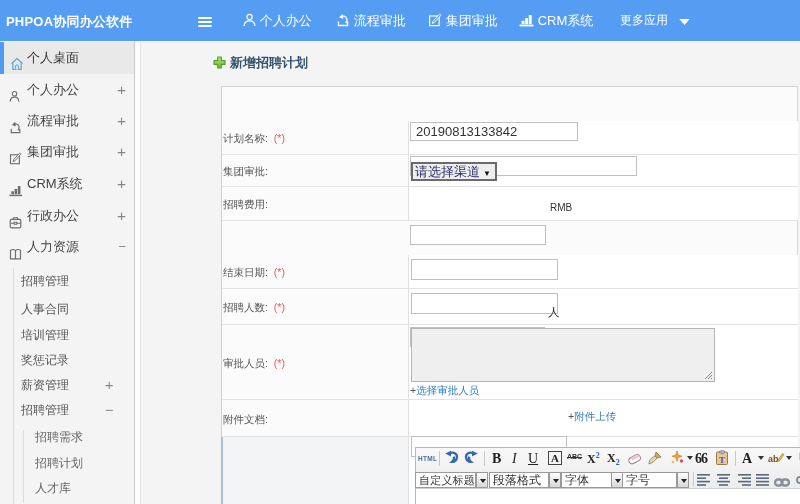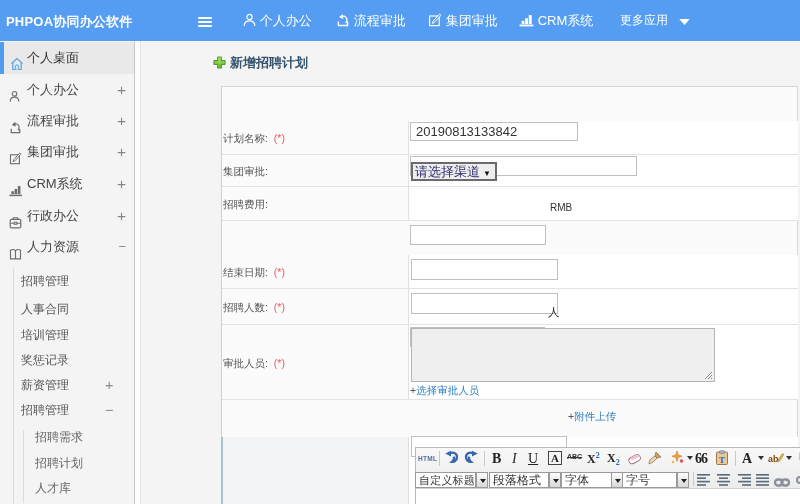--- a/index.html
+++ b/index.html
@@ -233,20 +233,24 @@
       <div class="vcol"></div>
       <div class="lbl" style="top:10.5px;">结束日期: <em>(*)</em></div>
     </div>
   <div class="row" style="top:202px; height:36px;">
       <div class="vcol"></div>
       <div class="lbl" style="top:12px;">招聘人数: <em>(*)</em></div>
     </div>
   <div class="row" style="top:238px; height:75px;">
       <div class="vcol"></div>
       <div class="lbl" style="top:32px;">审批人员: <em>(*)</em></div>
+    </div>
+  <div class="row" style="top:313px; height:37px;">
+      <div class="vcol"></div>
+      <div class="lbl" style="top:13px;">附件文档:</div>
     </div>
   <div class="row" style="top:350px; height:154px; border-bottom:none; background:#f2f4f5;">
       <div class="vcol" style="background:#fff;left:186px;right:0;"></div>
     </div>
   <div class="abs" style="left:-1px; top:350px; width:2px; height:154px; background:#a9c0cf;"></div>
 
   <input class="inp" style="left: 188px; top: 7px; width: 168px; height: 19px;" value="20190813133842">
   <input class="inp" style="left: 188px; top: 41px; width: 227px; height: 20px;">
 
   <div class="abs" style="left:189px; top:75px; width:86px; height:19px; background:#eeeeee; border:2px solid #6b6b6b; font-size:13px; color:#2c2c6e; line-height:15px; padding-left:2px;">请选择渠道<span style="color:#111; font-size:8px; margin-left:3px;">▼</span></div>

